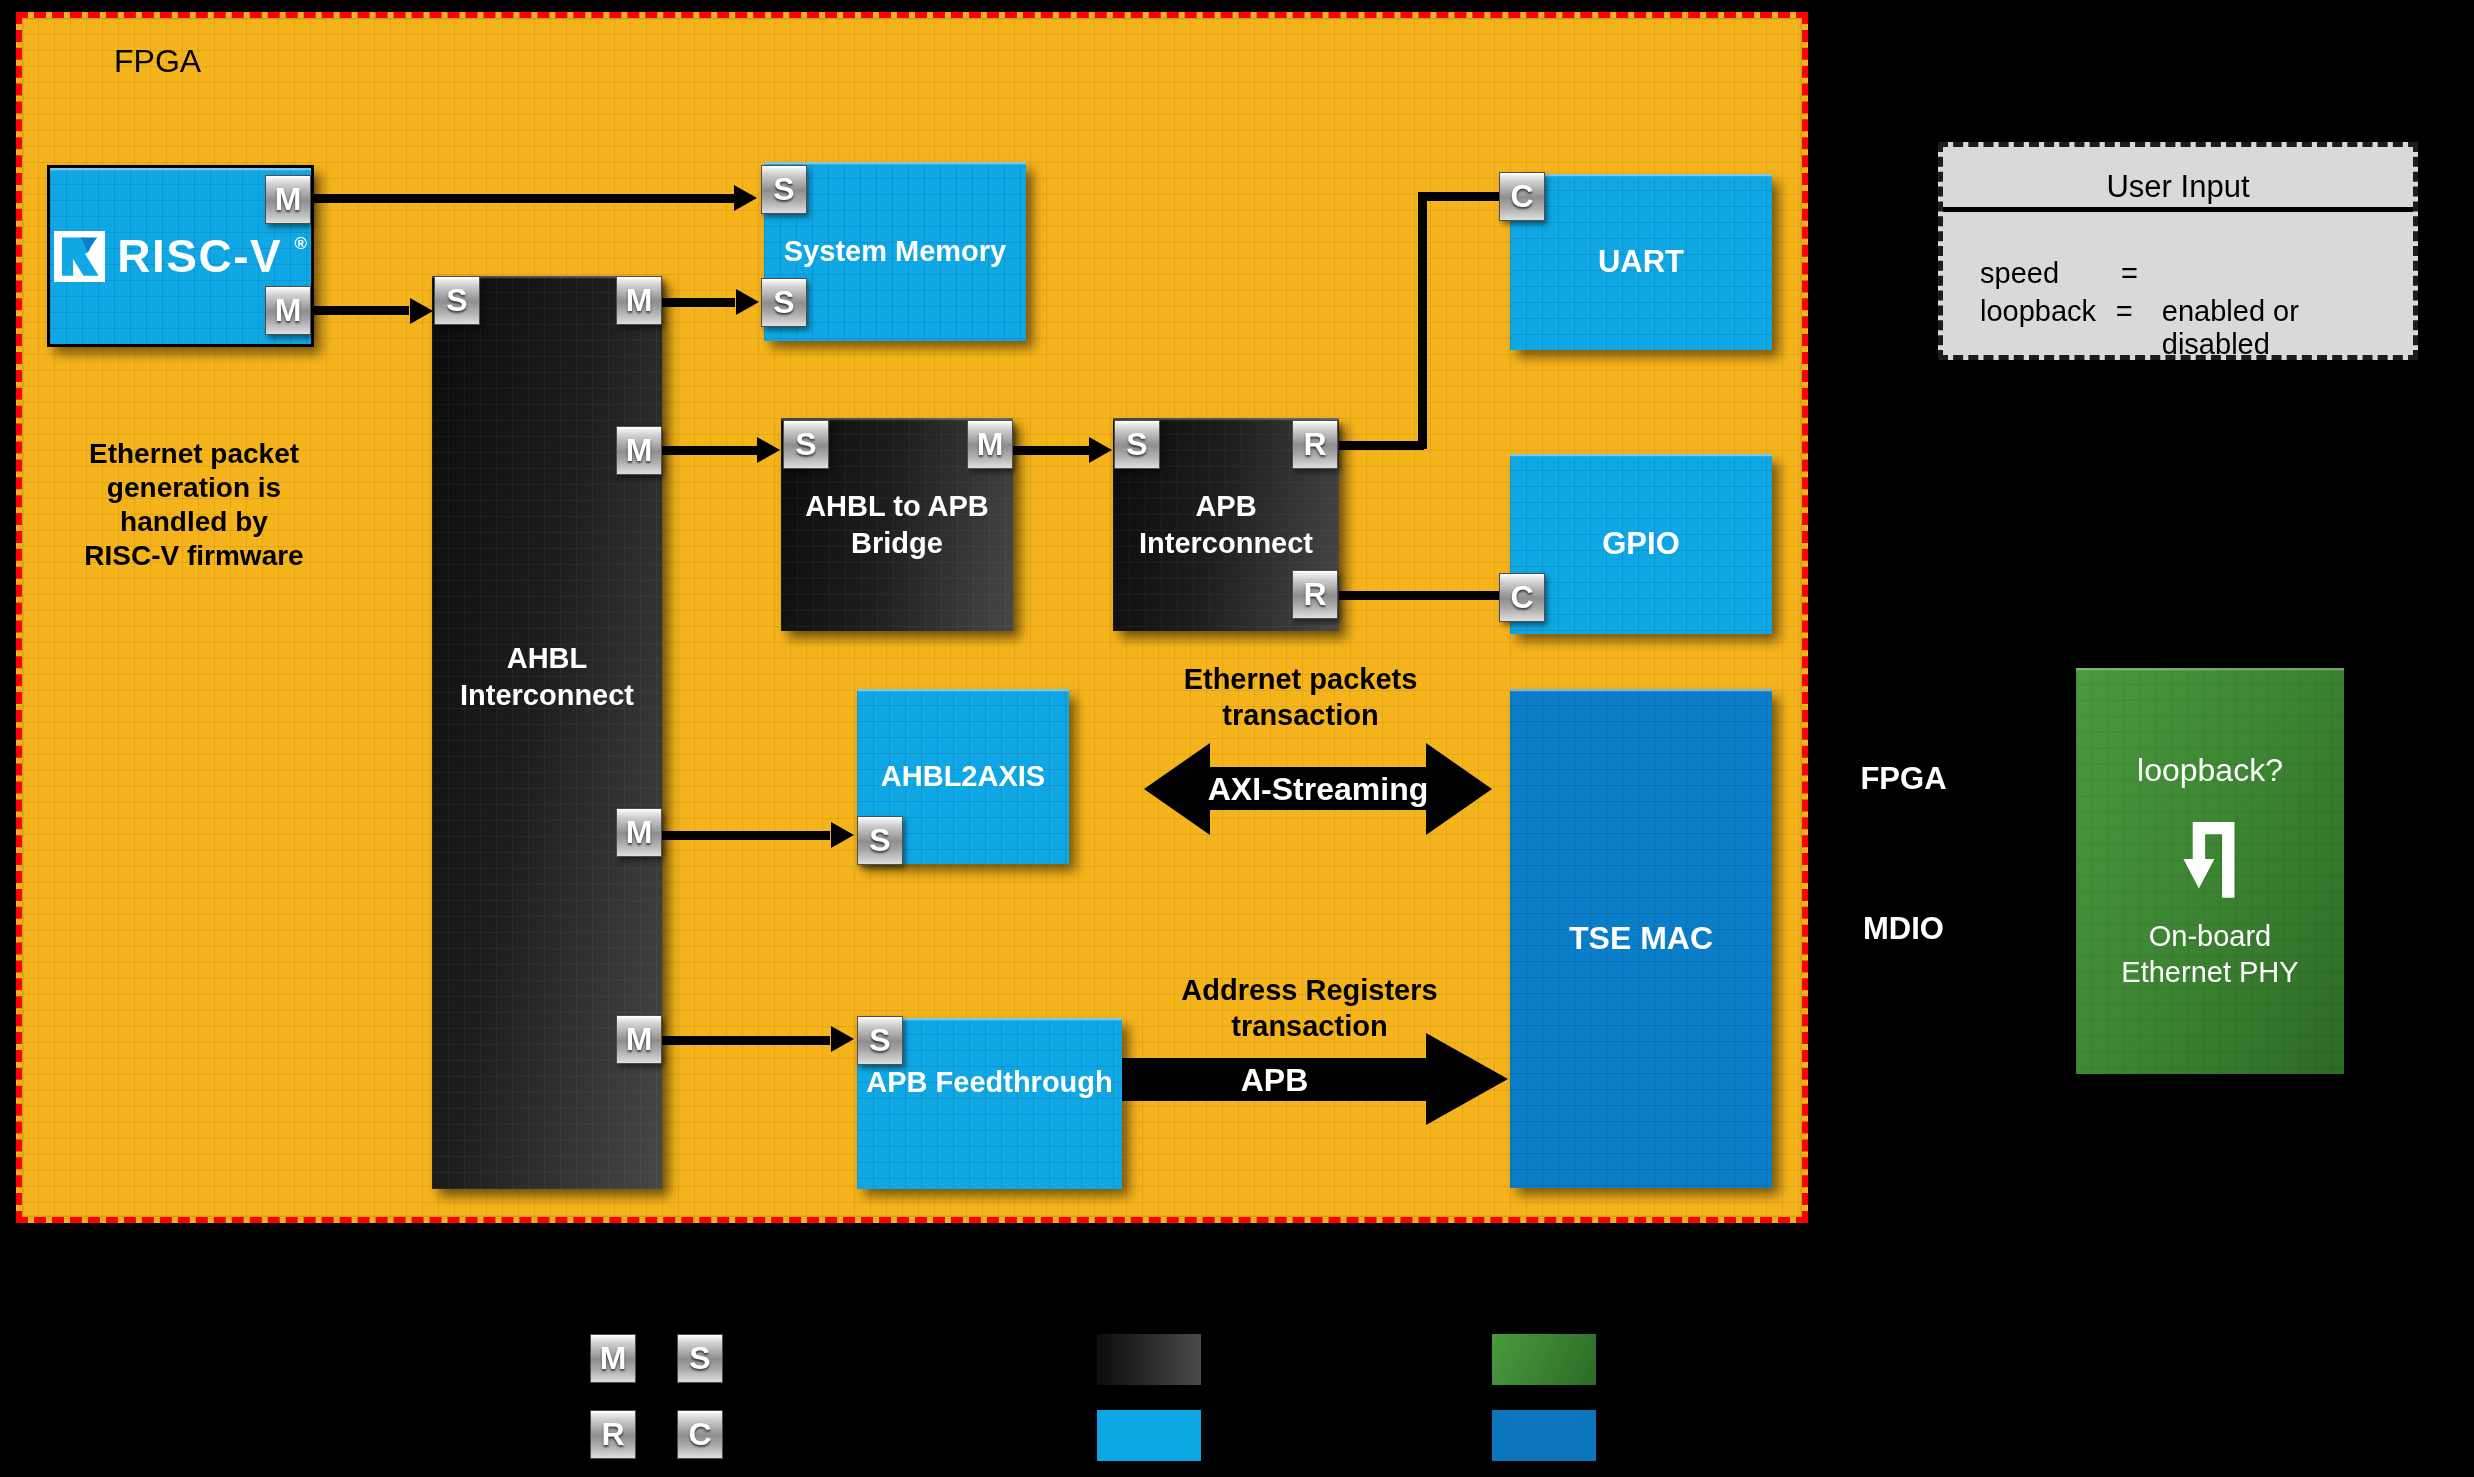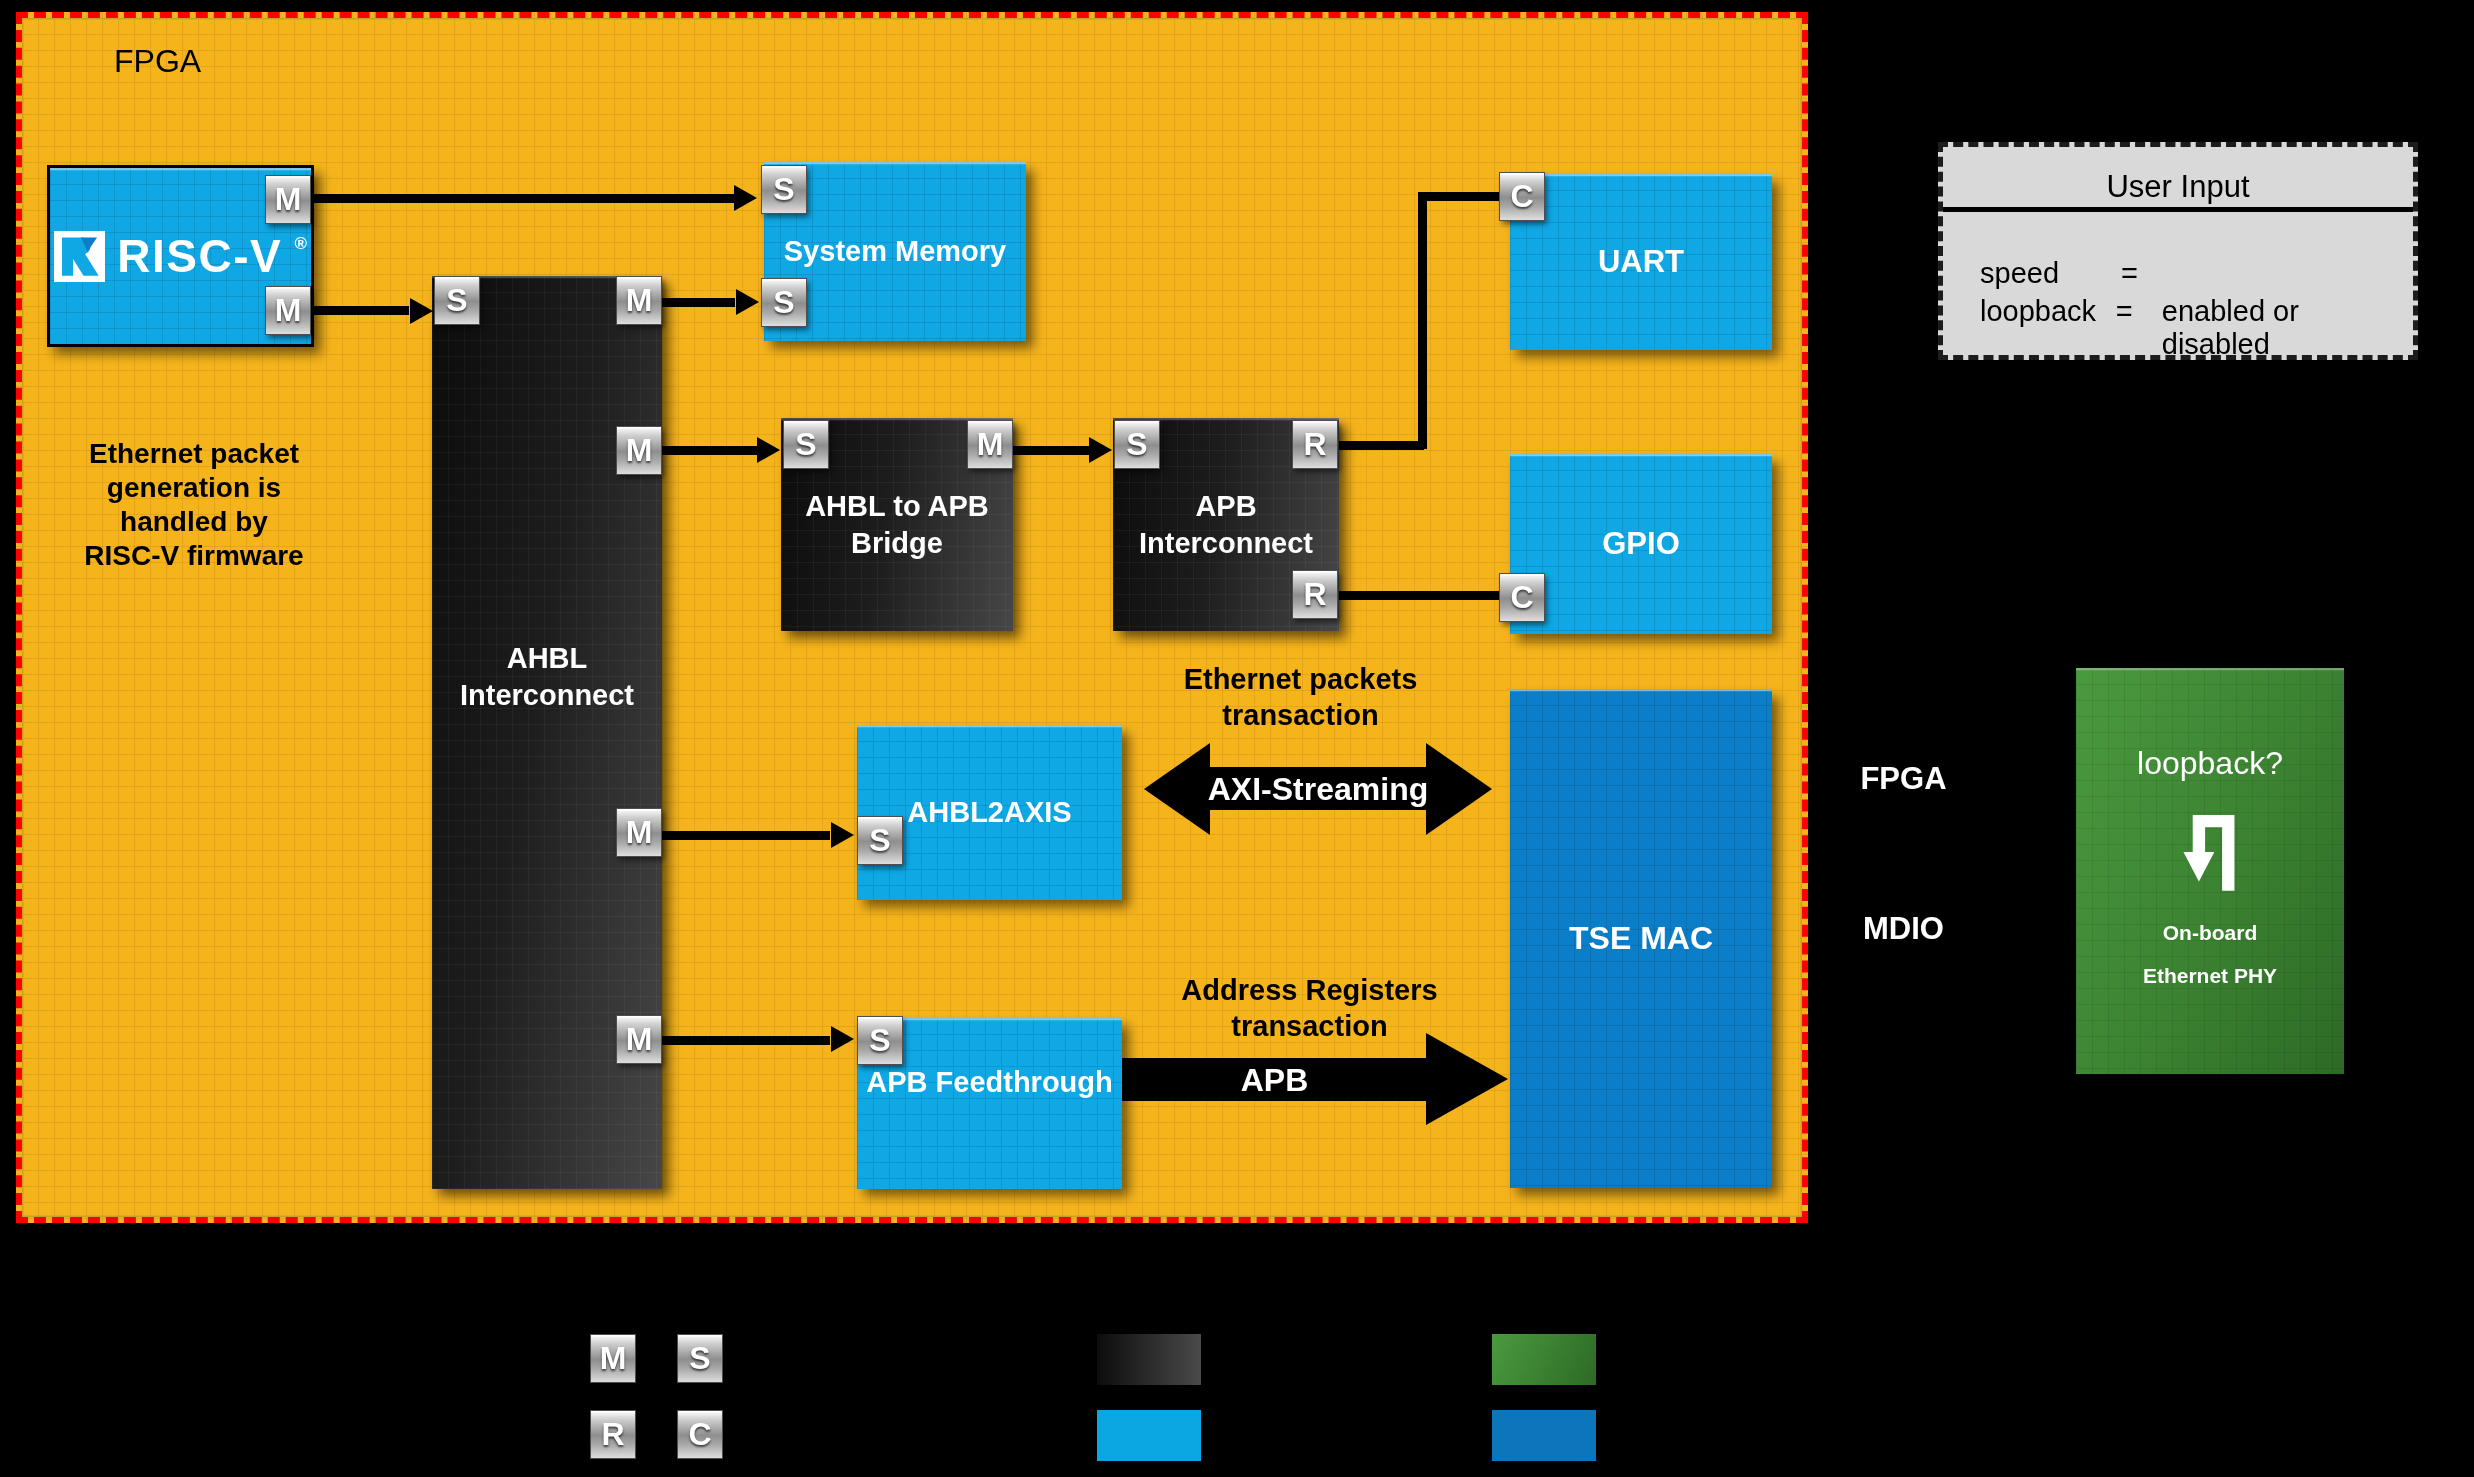--- a/index.html
+++ b/index.html
@@ -124,34 +124,34 @@
 <div class="block darkblk" style="left:781px;top:418px;width:232px;height:213px;font-size:29px;line-height:37px;">AHBL to APB
 Bridge</div>
 
 <div class="block darkblk" style="left:1113px;top:418px;width:226px;height:213px;font-size:29px;line-height:37px;">APB
 Interconnect</div>
 
 <div class="block blue grid-dark-lines" style="left:1510px;top:174px;width:262px;height:176px;font-size:31px;">UART</div>
 
 <div class="block blue grid-dark-lines" style="left:1510px;top:454px;width:262px;height:180px;font-size:31px;">GPIO</div>
 
-<div class="block blue grid-dark-lines" style="left:857px;top:689px;width:265px;height:175px;font-size:29px;margin-top:36px;">AHBL2AXIS</div>
+<div class="block blue grid-dark-lines" style="left:857px;top:689px;width:212px;height:175px;font-size:29px;">AHBL2AXIS</div>
 
 <div class="block blue grid-dark-lines" style="left:857px;top:1018px;width:265px;height:171px;font-size:29px;padding-bottom:43px;box-sizing:border-box;">APB Feedthrough</div>
 
 <div class="block tseblue grid-dark-lines" style="left:1510px;top:689px;width:262px;height:499px;font-size:32px;">TSE MAC</div>
 
 <div class="block green" style="left:2044px;top:668px;width:268px;height:406px;">
   <div class="phy-inner">
     <div style="font-size:32px;font-weight:normal;">loopback?</div>
     <svg width="85" height="93" viewBox="0 0 110 120" style="margin:21.6px 0 14px 0;">
       <path d="M78 112 V22 H40 V62" stroke="#ffffff" stroke-width="16" fill="none"></path>
       <polygon points="20,62 60,62 40,100" fill="#ffffff"></polygon>
     </svg>
-    <div style="font-size:21px;font-weight:bold;line-height:43px;white-space:pre-line;">On-board
+    <div style="font-size:29px;font-weight:normal;line-height:36px;white-space:pre-line;">On-board
 Ethernet PHY</div>
   </div>
 </div>
 
 <div class="hl" style="left:311px;top:194px;width:423px;"></div>
 <div class="ah" style="left:734px;top:185px;"></div>
 
 <div class="hl" style="left:311px;top:306px;width:98px;"></div>
 <div class="ah" style="left:410px;top:298px;"></div>
 

